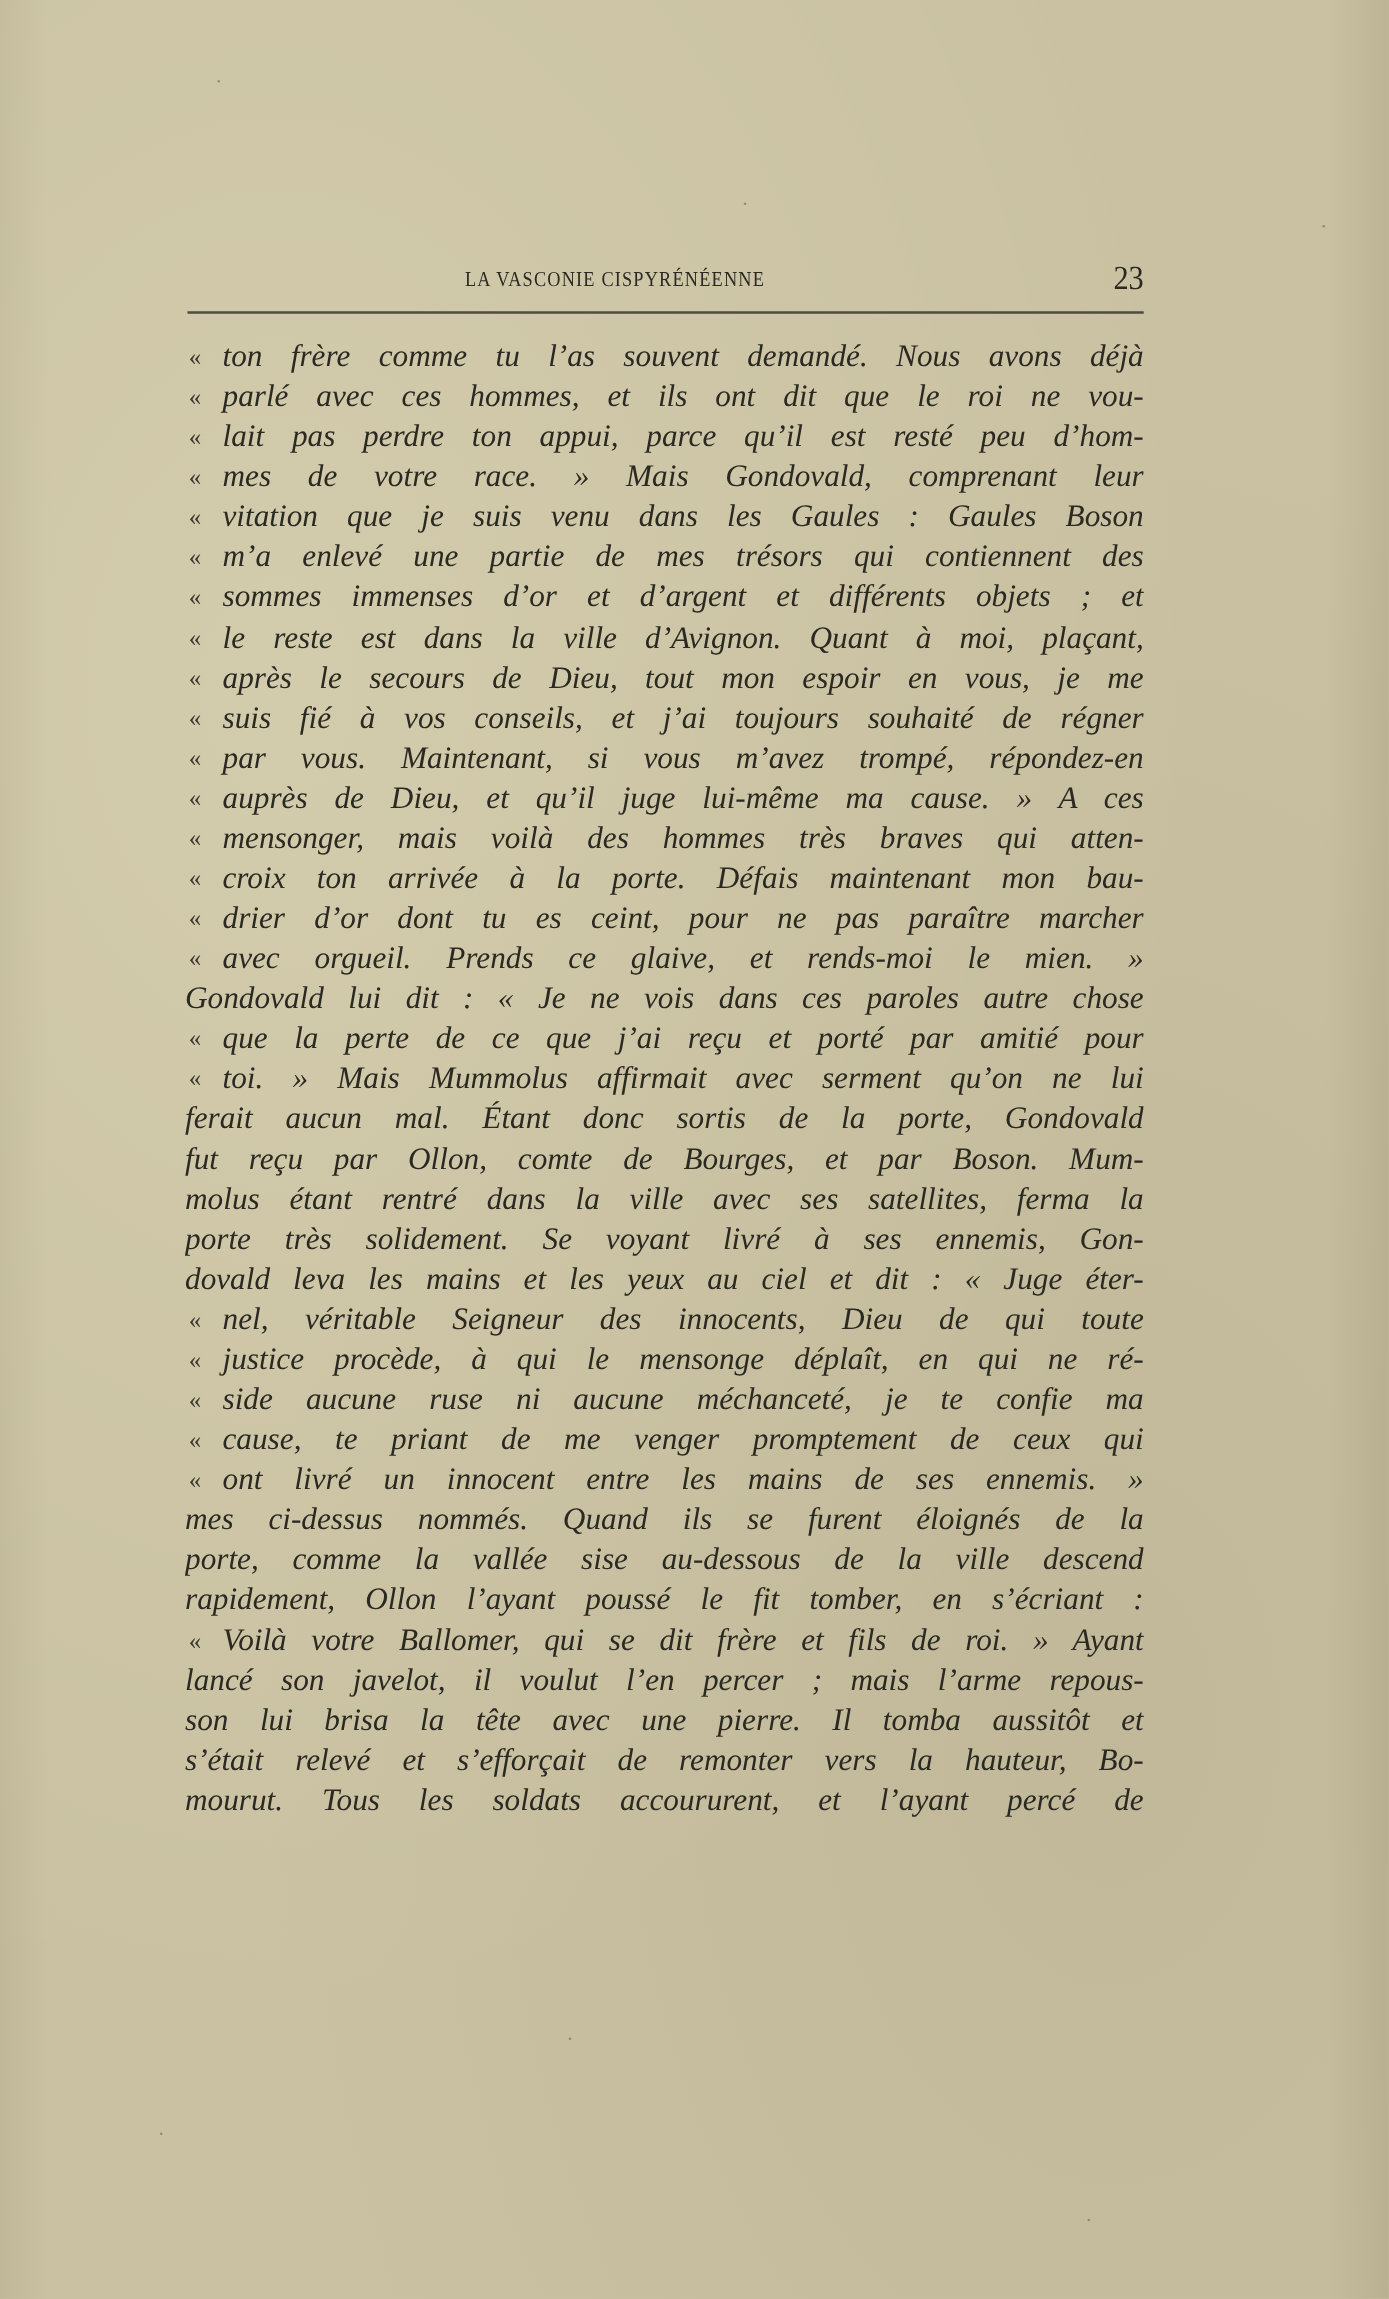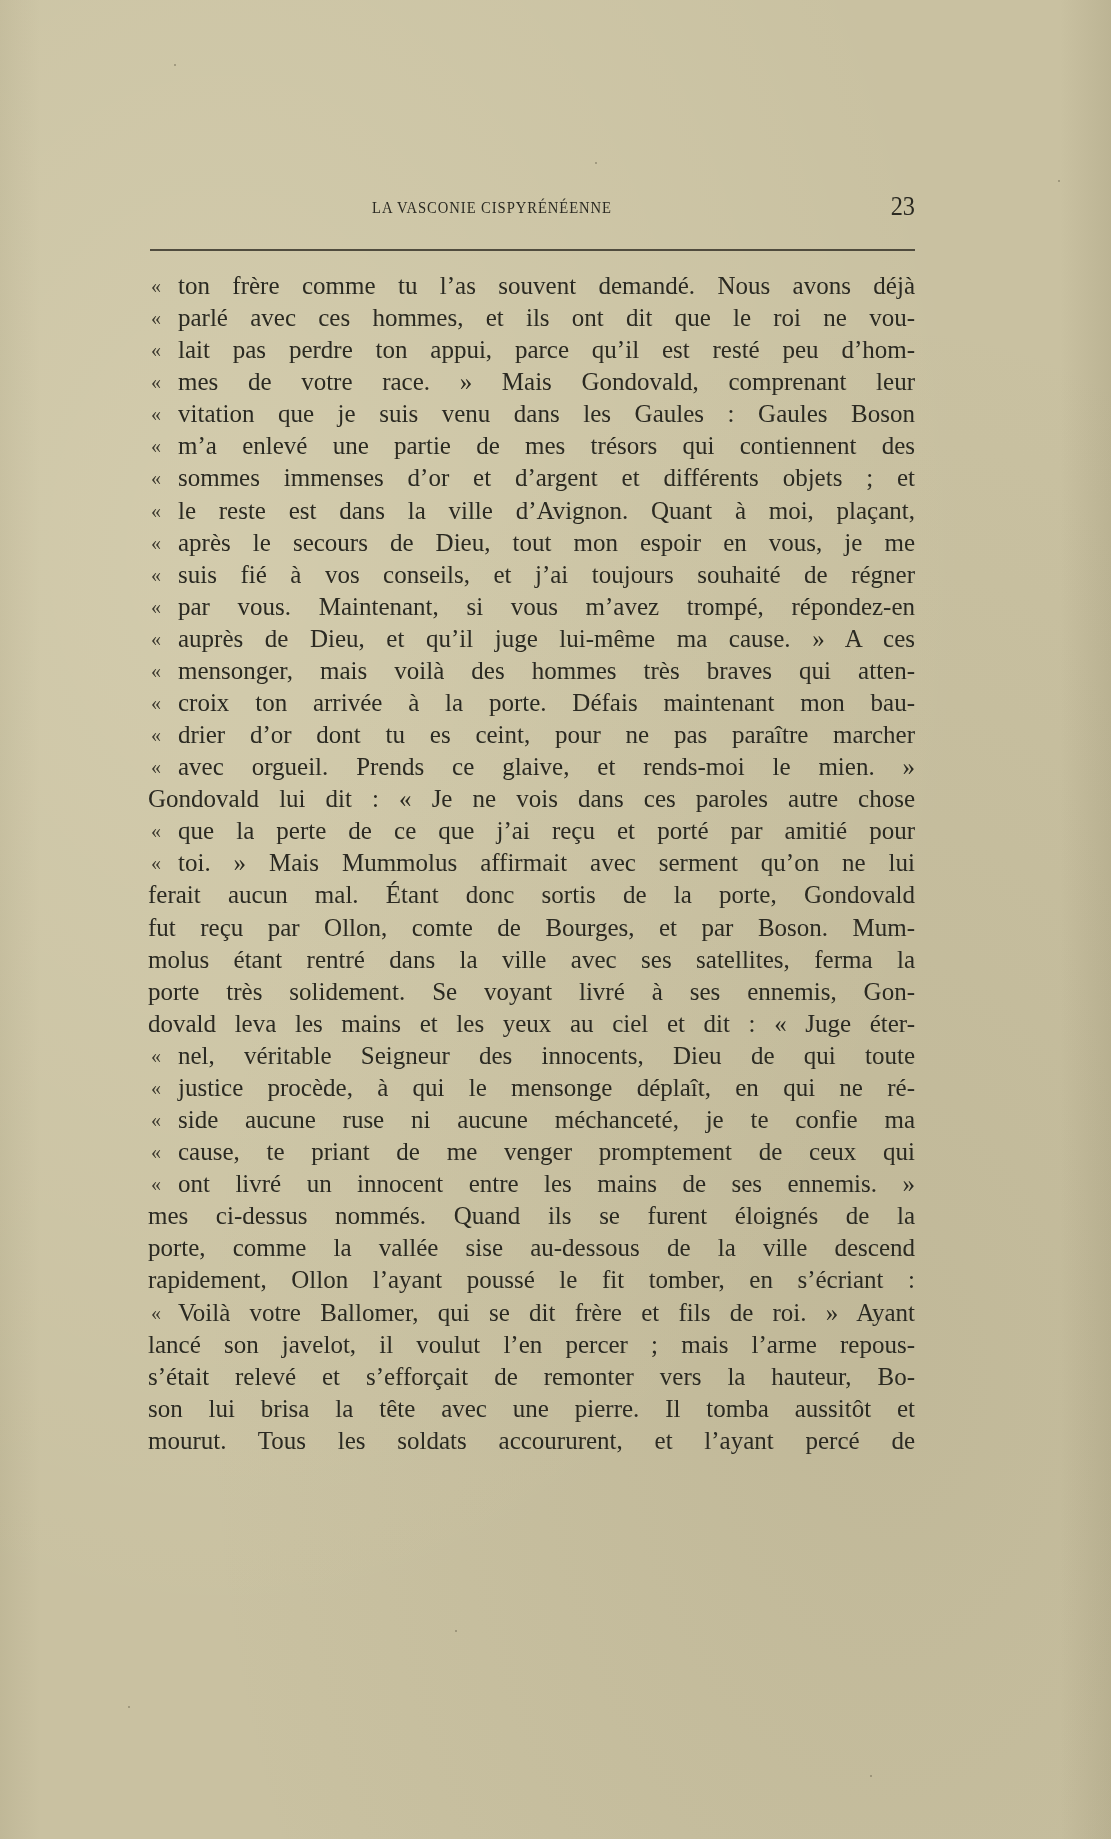--- a/index.html
+++ b/index.html
@@ -20,21 +20,21 @@
       font-family: "Liberation Serif", "DejaVu Serif", serif;
     }
     .page {
       position: absolute;
       left: 0; top: 0;
       width: 1111px; height: 1839px;
     }
     .running-head {
       position: absolute;
       left: 148px;
-      top: 192px;
+      top: 208px;
       width: 767px;
       height: 30px;
     }
     .running-title {
       position: absolute;
       left: 224px;
       top: 6px;
       font-size: 17px;
       letter-spacing: 1.1px;
       text-transform: uppercase;
@@ -77,20 +77,21 @@
     }
     .line .txt {
       display: block;
       text-align: justify;
       text-align-last: justify;
       width: 100%;
       white-space: normal;
       word-spacing: 0;
       overflow: hidden;
       height: 32.08px;
+      font-style: italic;
     }
     .line.quoted .txt {
       padding-left: 30px;
       width: calc(100% - 30px);
     }
     .line .gq {
       position: absolute;
       left: 3px;
       top: 0;
       font-size: 20px;
@@ -237,24 +238,24 @@
         <span class="txt">rapidement, Ollon l’ayant poussé le fit tomber, en s’écriant :</span>
       </div>
       <div class="line quoted">
         <span class="gq">«</span>
         <span class="txt">Voilà votre Ballomer, qui se dit frère et fils de roi. » Ayant</span>
       </div>
       <div class="line">
         <span class="txt">lancé son javelot, il voulut l’en percer ; mais l’arme repous-</span>
       </div>
       <div class="line">
+        <span class="txt">son lui brisa la tête avec une pierre. Il tomba aussitôt et</span>
+      </div>
+      <div class="line">
         <span class="txt">s’était relevé et s’efforçait de remonter vers la hauteur, Bo-</span>
-      </div>
-      <div class="line">
-        <span class="txt">son lui brisa la tête avec une pierre. Il tomba aussitôt et</span>
       </div>
       <div class="line">
         <span class="txt">mourut. Tous les soldats accoururent, et l’ayant percé de</span>
       </div>
     </div>
 
   <span class="speck" style="left:174px;top:64px;"></span>
   <span class="speck" style="left:595px;top:162px;"></span>
   <span class="speck" style="left:1058px;top:180px;"></span>
   <span class="speck" style="left:128px;top:1706px;"></span>

